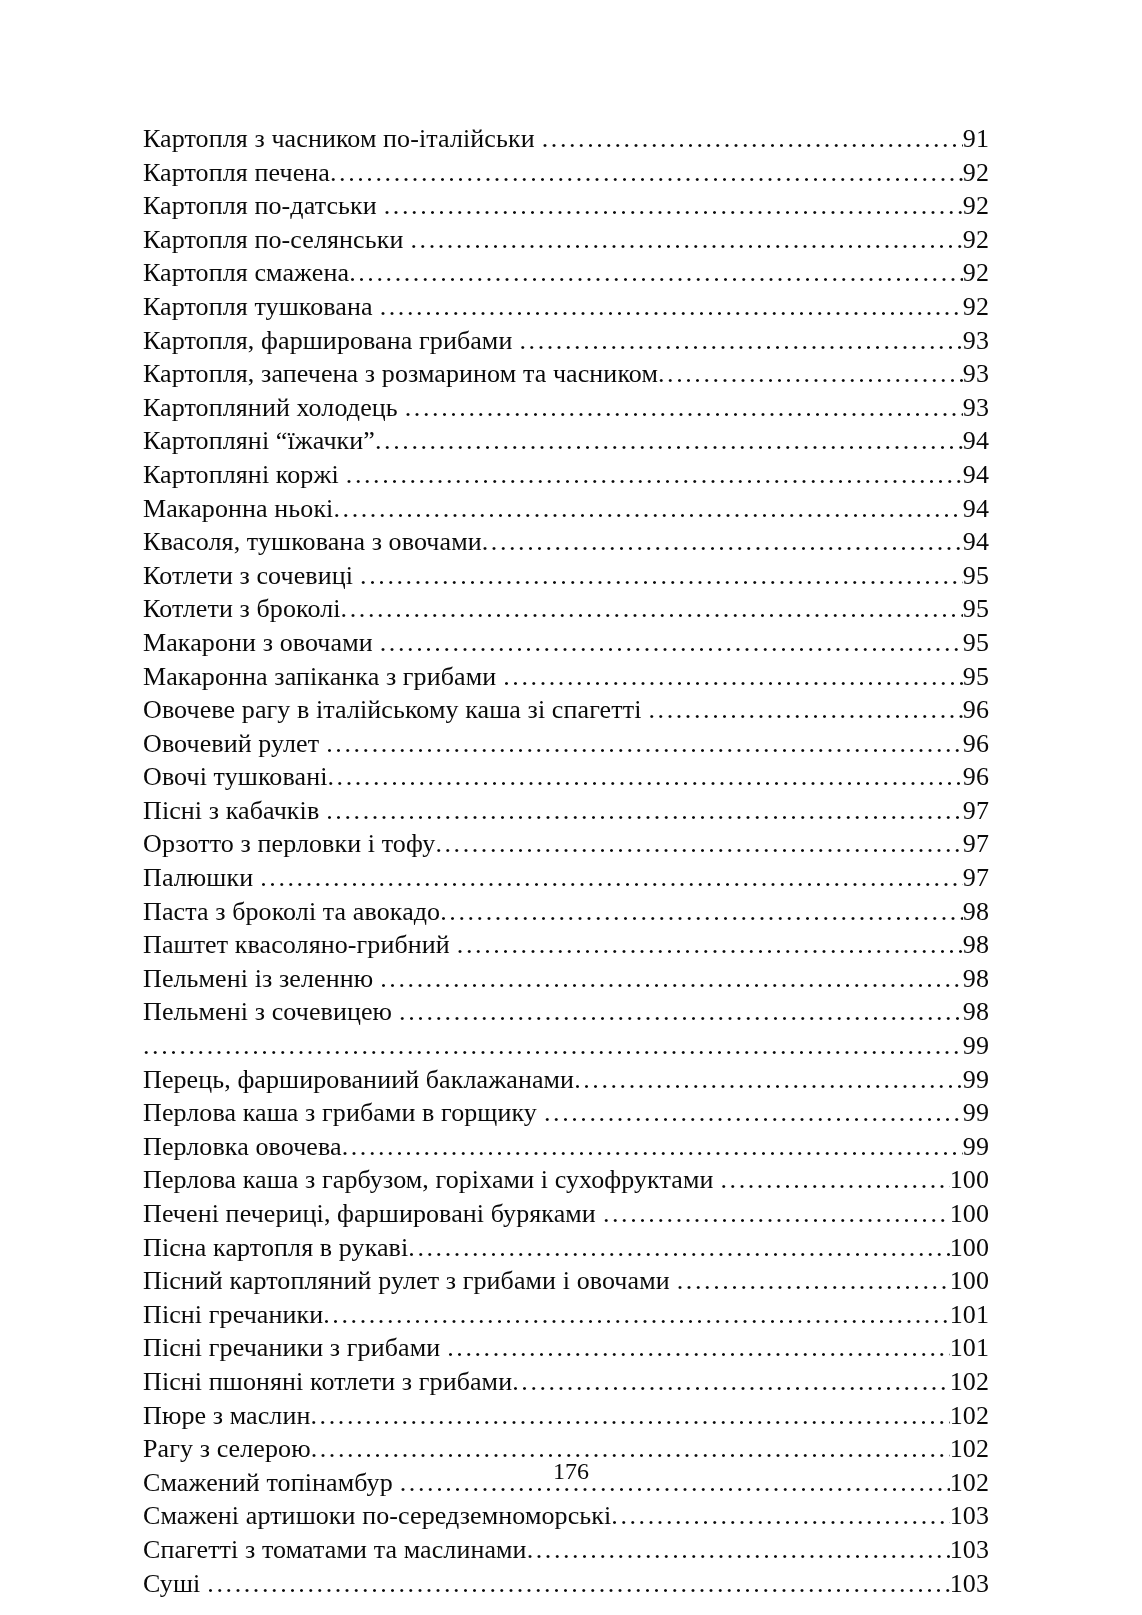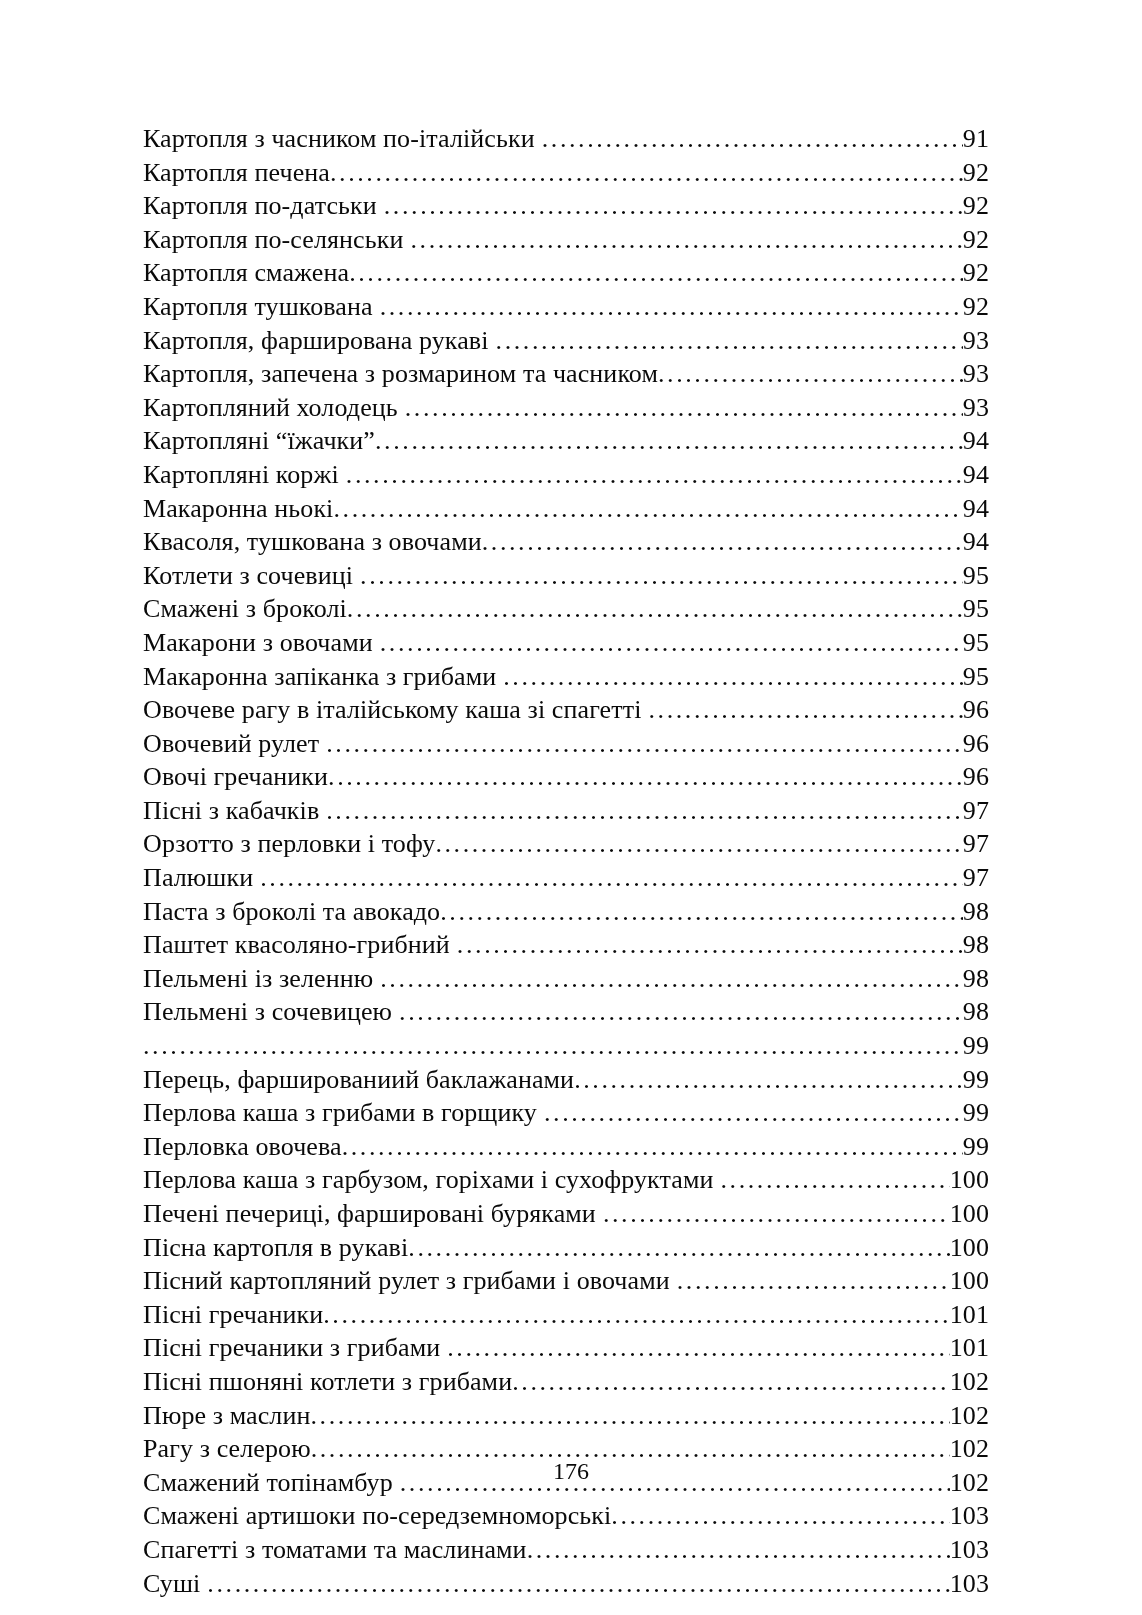--- a/index.html
+++ b/index.html
@@ -112,21 +112,21 @@
         <span class="toc-title">Картопля смажена</span>
         <span class="toc-leader"></span>
         <span class="toc-page">92</span>
       </div>
       <div class="toc-entry loose">
         <span class="toc-title">Картопля тушкована</span>
         <span class="toc-leader"></span>
         <span class="toc-page">92</span>
       </div>
       <div class="toc-entry loose">
-        <span class="toc-title">Картопля, фарширована рукаві</span>
+        <span class="toc-title">Картопля, фарширована грибами</span>
         <span class="toc-leader"></span>
         <span class="toc-page">93</span>
       </div>
       <div class="toc-entry tight">
         <span class="toc-title">Картопля, запечена з розмарином та часником</span>
         <span class="toc-leader"></span>
         <span class="toc-page">93</span>
       </div>
       <div class="toc-entry loose">
         <span class="toc-title">Картопляний холодець</span>
@@ -152,21 +152,21 @@
         <span class="toc-title">Квасоля, тушкована з овочами</span>
         <span class="toc-leader"></span>
         <span class="toc-page">94</span>
       </div>
       <div class="toc-entry loose">
         <span class="toc-title">Котлети з сочевиці</span>
         <span class="toc-leader"></span>
         <span class="toc-page">95</span>
       </div>
       <div class="toc-entry tight">
-        <span class="toc-title">Смажені з броколі</span>
+        <span class="toc-title">Котлети з броколі</span>
         <span class="toc-leader"></span>
         <span class="toc-page">95</span>
       </div>
       <div class="toc-entry loose">
         <span class="toc-title">Макарони з овочами</span>
         <span class="toc-leader"></span>
         <span class="toc-page">95</span>
       </div>
       <div class="toc-entry loose">
         <span class="toc-title">Макаронна запіканка з грибами</span>
@@ -177,21 +177,21 @@
         <span class="toc-title">Овочеве рагу в італійському каша зі спагетті</span>
         <span class="toc-leader"></span>
         <span class="toc-page">96</span>
       </div>
       <div class="toc-entry loose">
         <span class="toc-title">Овочевий рулет</span>
         <span class="toc-leader"></span>
         <span class="toc-page">96</span>
       </div>
       <div class="toc-entry tight">
-        <span class="toc-title">Овочі гречаники</span>
+        <span class="toc-title">Овочі тушковані</span>
         <span class="toc-leader"></span>
         <span class="toc-page">96</span>
       </div>
       <div class="toc-entry loose">
         <span class="toc-title">Пісні з кабачків</span>
         <span class="toc-leader"></span>
         <span class="toc-page">97</span>
       </div>
       <div class="toc-entry tight">
         <span class="toc-title">Орзотто з перловки і тофу</span>

